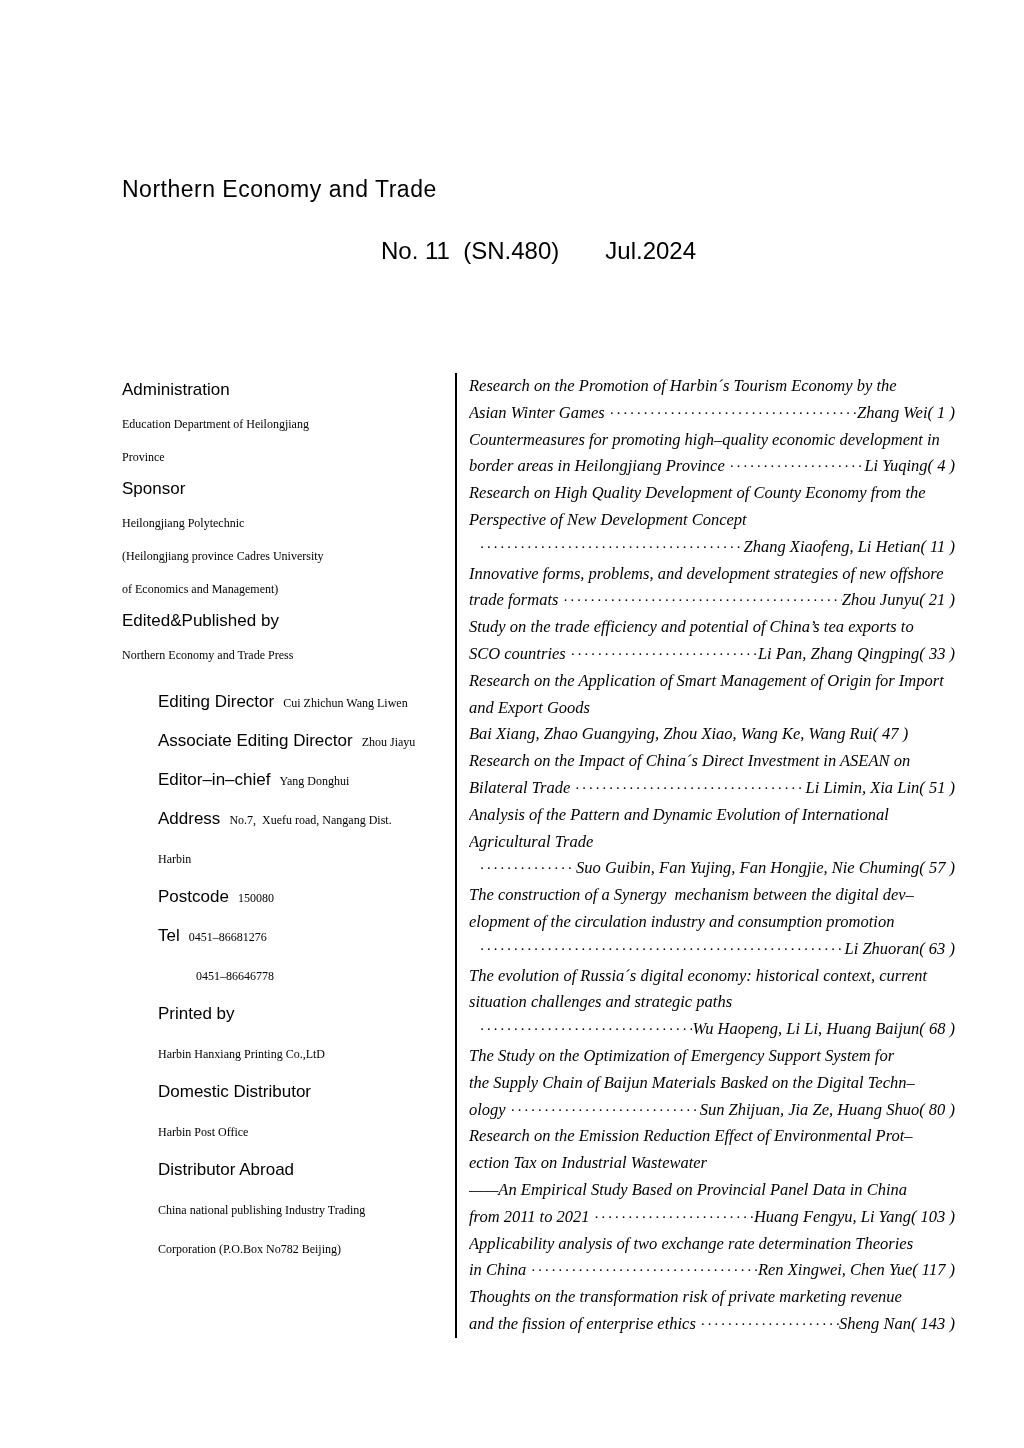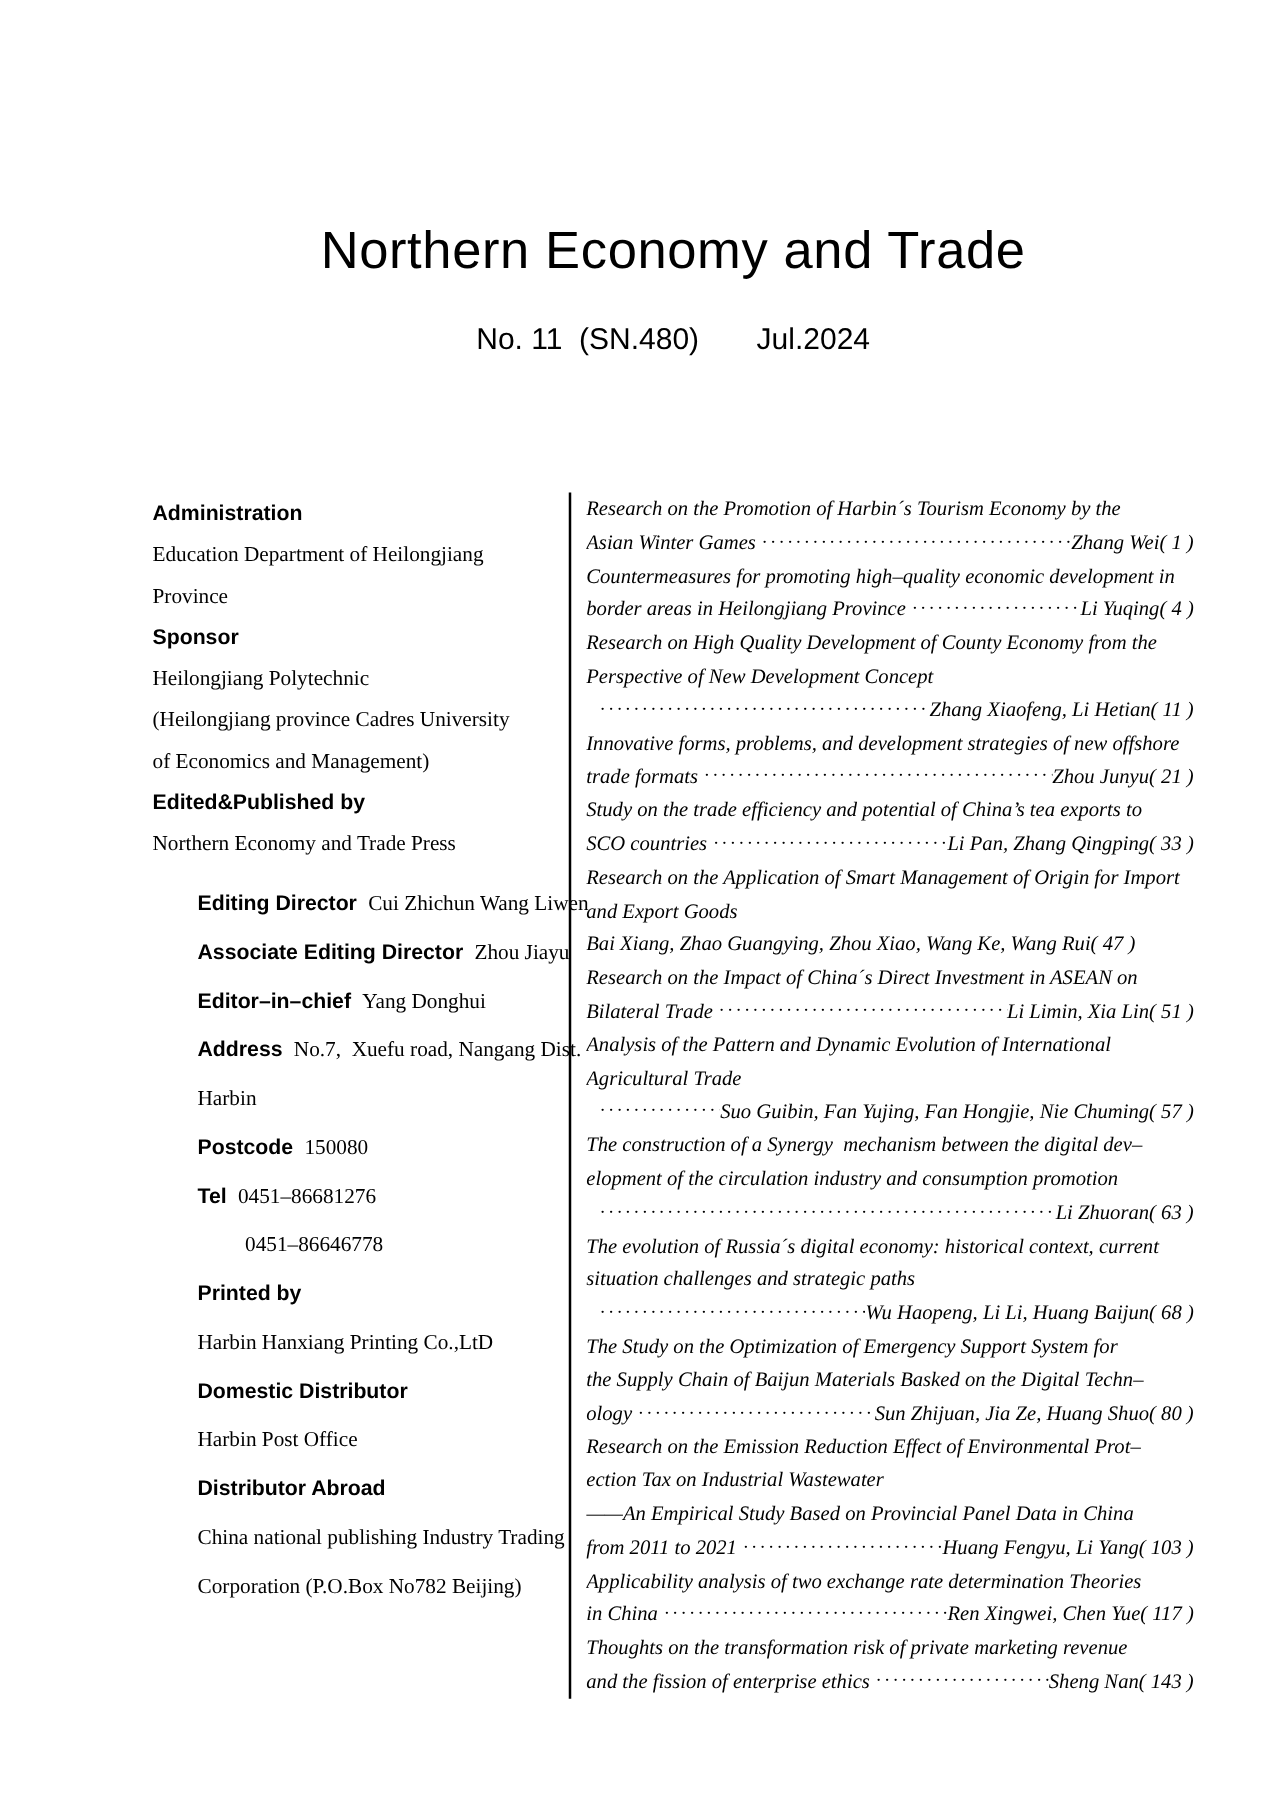--- a/index.html
+++ b/index.html
@@ -1,34 +1,34 @@
 <!DOCTYPE html>
 <html><head>
 <meta charset="utf-8">
 <style>
   html,body{margin:0;padding:0;background:#ffffff;color:#000;}
   body{width:1024px;height:1448px;overflow:hidden;font-family:"Liberation Serif",serif;}
   .page{box-sizing:border-box;padding:176px 0 0 122px;width:955px;}
   .content{width:833px;}
-  .title{font-family:"Liberation Sans",sans-serif;font-size:42px;letter-spacing:0.5px;
-         text-align:center;white-space:pre;}
+  .title{font-family:"Liberation Sans",sans-serif;font-size:23px;letter-spacing:0.5px;
+         text-align:left;white-space:pre;}
   .issue-line{font-family:"Liberation Sans",sans-serif;font-size:24px;text-align:center;
               margin-top:34px;white-space:pre;}
   .issue-line .gap{display:inline-block;width:46px;}
   .columns{display:flex;margin-top:108px;align-items:stretch;}
   .left-col{width:333px;flex:0 0 333px;}
   .divider{width:2px;background:#000;flex:0 0 2px;}
   .right-col{flex:1 1 auto;padding-left:12px;max-width:486px;}
   
   .lrow{line-height:33px;height:33px;white-space:pre;overflow:visible;font-size:17px;}
   .lrow:nth-child(n+10){line-height:39px;height:39px;margin-left:36px;}
   .lrow:nth-child(10){margin-top:12px;}
-  .lrow .lbl{font-family:"Liberation Sans",sans-serif;font-weight:bold;font-size:17px;
+  .lrow .lbl{font-family:"Liberation Sans",sans-serif;font-weight:normal;font-size:17px;
              margin-right:9px;}
-  .lrow .val{font-family:"Liberation Serif",serif;font-size:17px;}
+  .lrow .val{font-family:"Liberation Serif",serif;font-size:12px;}
   .lrow .val.u{text-decoration:underline;text-underline-offset:3px;}
   .lrow.indent{padding-left:38px;}
   
   .tline{display:flex;align-items:flex-end;height:26.8px;line-height:26.8px;
          font-size:16.5px;overflow:hidden;font-style:italic;}
   .tline .t{white-space:pre;flex:0 0 auto;}
   .tline .dots{flex:1 1 0;min-width:10px;overflow:hidden;white-space:pre;
                letter-spacing:3px;padding:0 5px;font-size:15px;}
   .tline.dots-first{padding-left:6px;}
 </style>

